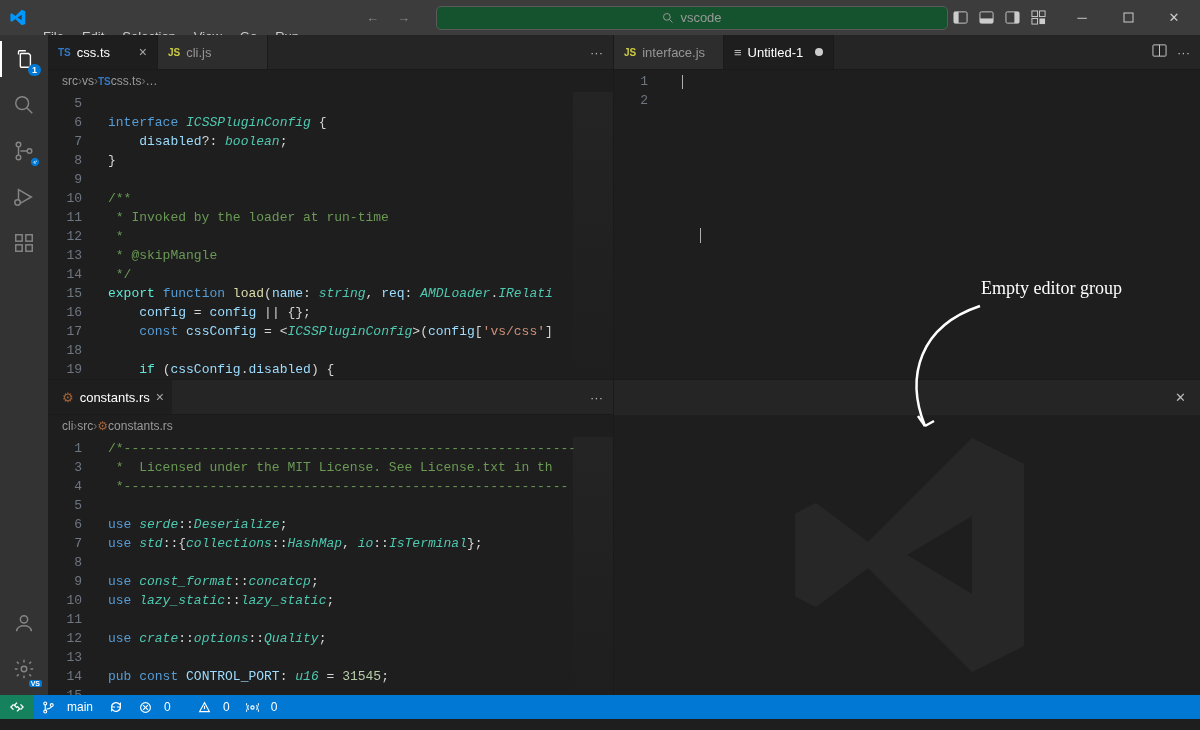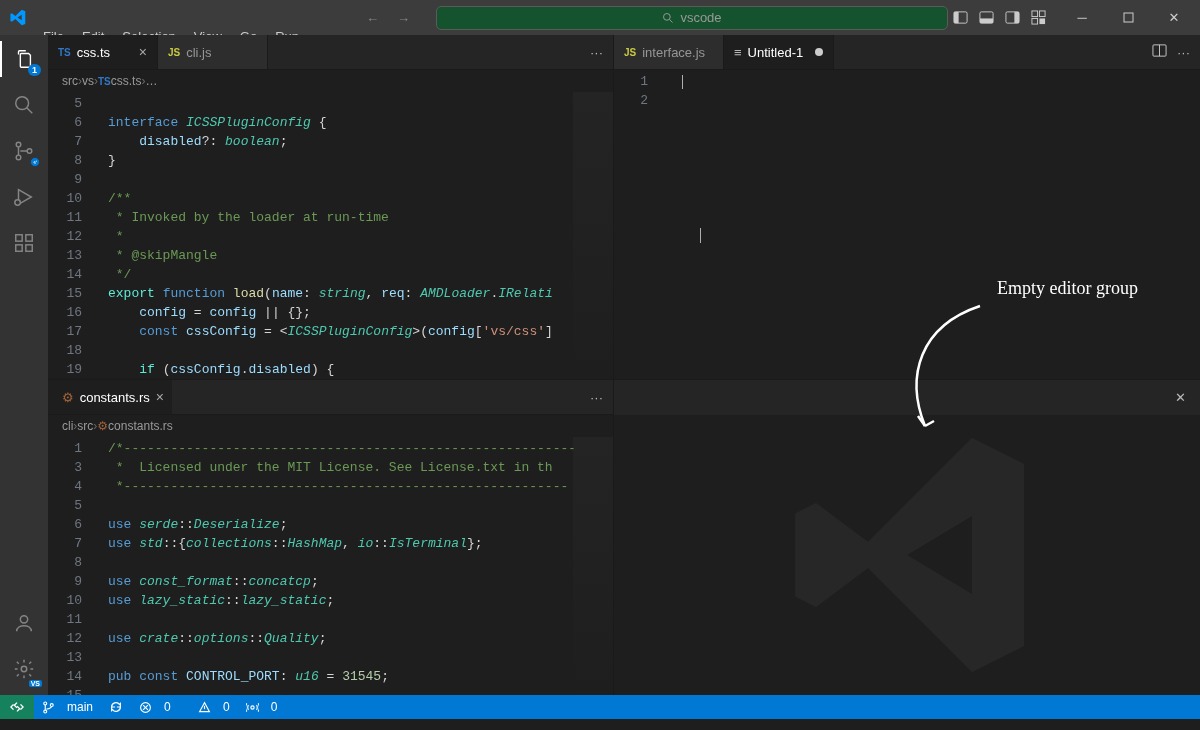--- a/index.html
+++ b/index.html
@@ -54,21 +54,21 @@
 .cm { color:#6a9955; }
 .pn { color:#d4d4d4; }
 .nm { color:#b5cea8; }
 .vr { color:#9cdcfe; }
 .op { color:#d4d4d4; }
 
 .empty-group { flex:1; background:#1e1e1e; position:relative; display:flex; align-items:center; justify-content:center; }
 .watermark { width:260px; height:260px; opacity:.04; }
 .empty-tabbar { height:35px; background:#252526; display:flex; align-items:center; justify-content:flex-end; padding-right:14px; color:#bbb; }
 
-.annotation { position:absolute; top:278px; right:62px; color:#fff; font-size:18px; font-family:"Segoe UI"; }
+.annotation { position:absolute; top:278px; right:78px; color:#fff; font-size:18px; font-family:"Segoe UI"; }
 .arrow-svg { position:absolute; top:296px; right:200px; }
 
 .statusbar { height:24px; background:#0078d4; color:#fff; display:flex; align-items:center; font-size:12px; }
 .statusbar .remote { width:34px; height:24px; background:#16825d; display:flex; align-items:center; justify-content:center; }
 .statusbar .sitem { padding:0 8px; display:flex; align-items:center; gap:12px; }
 .statusbar .right { margin-left:auto; display:flex; }
 
 .ts-icon { color:#3178c6; font-weight:bold; font-size:10px; }
 .js-icon { color:#cbcb41; font-weight:bold; font-size:10px; }
 .rs-icon { color:#a0633a; }

